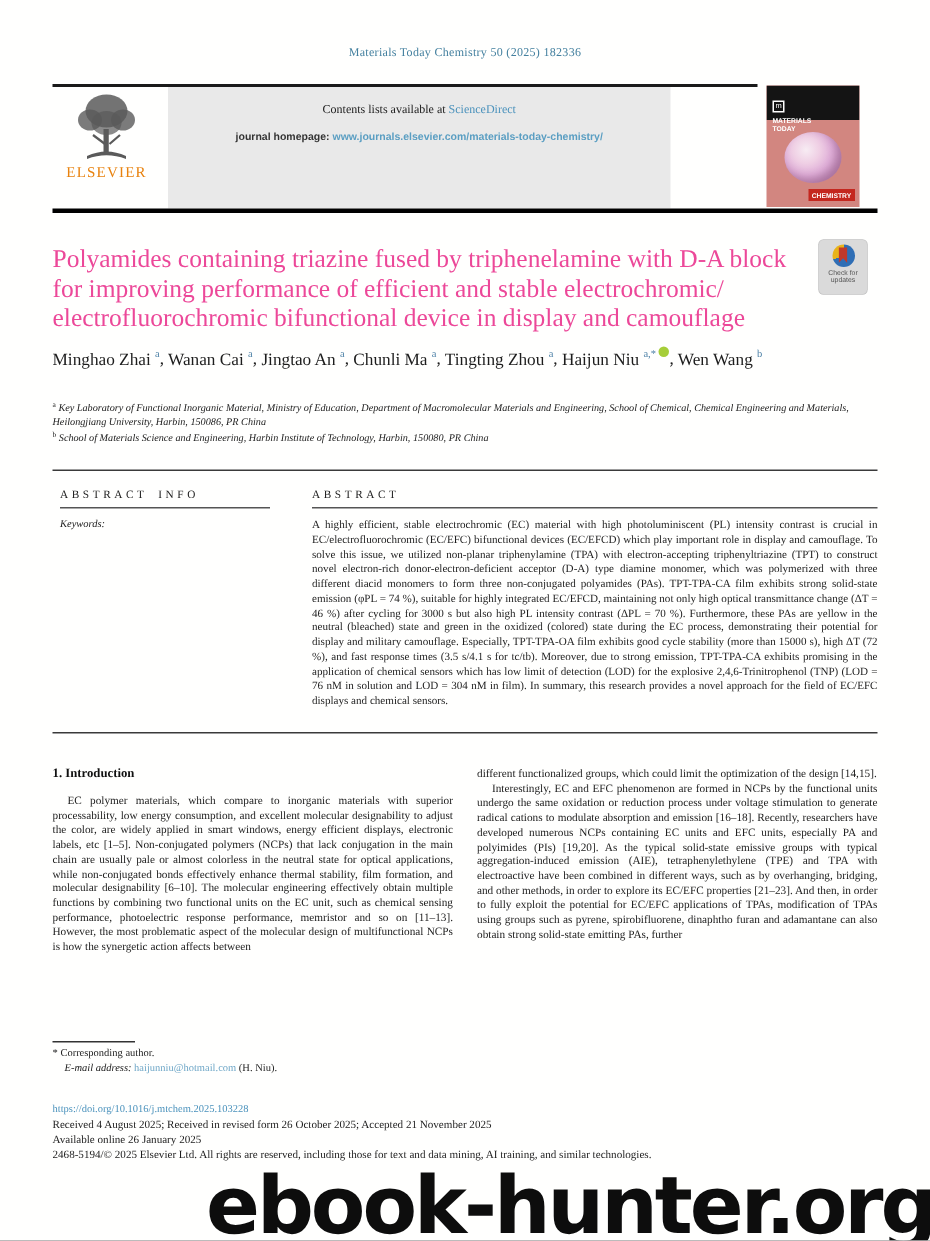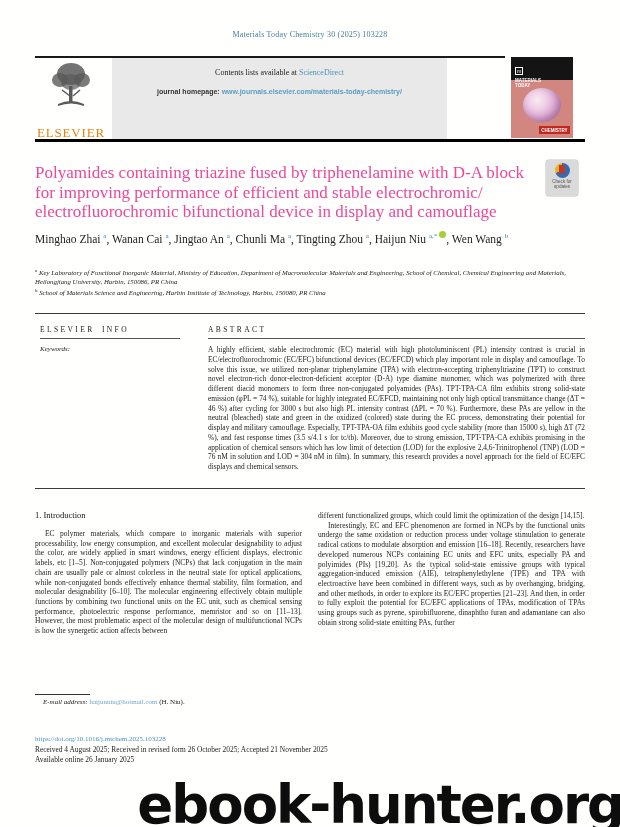--- a/index.html
+++ b/index.html
@@ -5,21 +5,21 @@
   html,body{margin:0;padding:0;background:#888;}
   .page{position:relative;width:620px;height:827px;margin:0 auto;background:#fffffe;
         font-family:"Liberation Serif","DejaVu Serif",serif;color:#1c1c1c;overflow:hidden;}
   .rule{position:absolute;background:#1a1a1a;}
   .citation{position:absolute;top:30px;left:0;width:100%;text-align:center;
             font-size:8px;color:#44809f;letter-spacing:.2px;}
   
   .rule-header-top{left:35px;top:56px;width:470px;height:1.5px;}
   .elsevier{position:absolute;left:34px;top:60px;width:74px;text-align:center;cursor:pointer;}
   .elsevier svg{display:block;margin:0 auto;}
-  .elsevier-word{font-size:13px;color:#e8820e;letter-spacing:.8px;margin-top:15px;}
+  .elsevier-word{font-size:10px;color:#e8820e;letter-spacing:.8px;margin-top:0;}
   .graybox{position:absolute;left:112px;top:57.5px;width:335px;height:81px;background:#e9e9e9;text-align:center;}
   .contents-line{margin-top:10px;font-size:8px;color:#222;}
   .contents-line a{color:#4b92bc;text-decoration:none;}
   .jtitle{font-size:15.5px;margin-top:7px;color:#111;letter-spacing:.2px;}
   .homepage{margin-top:11px;font-size:7px;font-family:"Liberation Sans",sans-serif;font-weight:600;color:#333;}
   .homepage a{color:#5a9ec2;text-decoration:none;font-weight:600;}
   .cover{position:absolute;left:511px;top:57px;width:62px;height:81px;background:#d28680;overflow:hidden;cursor:pointer;}
   .cover-top{height:23px;background:#141414;color:#fff;padding:2px 0 0 4px;box-sizing:border-box;}
   .cover-m{display:inline-block;border:0.5px solid #fff;font-size:5px;line-height:6px;padding:0 1px;font-family:"Liberation Sans",sans-serif;}
   .cover-brand{font-family:"Liberation Sans",sans-serif;font-weight:bold;font-size:4.5px;line-height:5px;width:34px;margin-top:1px;}
@@ -51,21 +51,21 @@
   
   .info-col{position:absolute;left:40px;top:325px;width:140px;}
   .abs-col{position:absolute;left:208px;top:325px;width:377px;}
   .sec-head{font-size:7.5px;letter-spacing:2.4px;word-spacing:3px;color:#222;}
   .sec-underline{border:0;border-top:0.8px solid #555;margin:4px 0 0 0;}
   .kw-label{font-style:italic;font-size:7px;margin-top:6px;}
   .kw-item{font-size:7px;line-height:9.3px;}
   .abs-text{margin-top:6px;font-size:7.4px;line-height:9.75px;text-align:justify;color:#1d1d1d;}
   .rule-abs-bottom{left:35px;top:488px;width:550px;height:1px;background:#3a3a3a;}
   
-  .intro-heading{position:absolute;left:35px;top:510px;font-size:8.5px;font-weight:normal;color:#111;}
+  .intro-heading{position:absolute;left:35px;top:510px;font-size:8.5px;font-weight:bold;color:#111;}
   .col{position:absolute;width:267px;font-size:7.5px;line-height:9.7px;text-align:justify;color:#1d1d1d;}
   .col p{margin:0;}
   .col-left{left:35px;top:529px;}
   .col-right{left:318px;top:511px;}
   .indent{text-indent:10px;}
   
   .footnote{position:absolute;left:35px;top:694px;width:280px;font-size:7px;line-height:9.5px;color:#222;}
   .fn-rule{width:55px;border-top:0.8px solid #333;margin-bottom:3px;}
   .footnote .email-line{padding-left:8px;}
   .footnote a{color:#6fa7c7;text-decoration:none;}
@@ -76,21 +76,21 @@
   .issn{top:765px;}
   
   .watermark{position:absolute;right:-3px;bottom:-4px;font-family:"DejaVu Sans",sans-serif;
              font-weight:700;font-size:53px;letter-spacing:-2px;line-height:1;color:#0d0d0d;}
 </style>
 </head>
 <body>
 
 <div class="page">
 
-  <div class="citation">Materials Today Chemistry 30 (2025) 103228</div>
+  <div class="citation">Materials Today Chemistry 50 (2025) 182336</div>
 
   <div class="rule rule-header-top"></div>
 
   <div class="elsevier">
     <svg width="46" height="50" viewBox="0 0 46 50">
       <g fill="#5a5a5a">
         <ellipse cx="23" cy="14" rx="14" ry="11" opacity="0.85"></ellipse>
         <ellipse cx="12" cy="20" rx="8" ry="7" opacity="0.8"></ellipse>
         <ellipse cx="34" cy="20" rx="8" ry="7" opacity="0.8"></ellipse>
         <ellipse cx="23" cy="22" rx="10" ry="8" opacity="0.7"></ellipse>
@@ -135,21 +135,21 @@
   <div class="authors"><span>Minghao Zhai <sup>a</sup></span>, <span>Wanan Cai <sup>a</sup></span>, <span>Jingtao An <sup>a</sup></span>, <span>Chunli Ma <sup>a</sup></span>, <span>Tingting Zhou <sup>a</sup></span>, <span>Haijun Niu <sup>a,*</sup><span class="orcid-icon"></span></span>, <span>Wen Wang <sup>b</sup></span></div>
 
   <div class="affils">
       <div><sup>a</sup><i> Key Laboratory of Functional Inorganic Material, Ministry of Education, Department of Macromolecular Materials and Engineering, School of Chemical, Chemical Engineering and Materials, Heilongjiang University, Harbin, 150086, PR China</i></div>
       <div><sup>b</sup><i> School of Materials Science and Engineering, Harbin Institute of Technology, Harbin, 150080, PR China</i></div>
     </div>
 
   <div class="rule rule-mid"></div>
 
   <div class="info-col">
-    <div class="sec-head">ELSEVIER INFO</div>
+    <div class="sec-head">ABSTRACT INFO</div>
     <hr class="sec-underline">
     <div class="kw-label">Keywords:</div>
   </div>
 
   <div class="abs-col">
     <div class="sec-head">ABSTRACT</div>
     <hr class="sec-underline">
     <div class="abs-text">A highly efficient, stable electrochromic (EC) material with high photoluminiscent (PL) intensity contrast is crucial in EC/electrofluorochromic (EC/EFC) bifunctional devices (EC/EFCD) which play important role in display and camouflage. To solve this issue, we utilized non-planar triphenylamine (TPA) with electron-accepting triphenyltriazine (TPT) to construct novel electron-rich donor-electron-deficient acceptor (D-A) type diamine monomer, which was polymerized with three different diacid monomers to form three non-conjugated polyamides (PAs). TPT-TPA-CA film exhibits strong solid-state emission (φPL = 74 %), suitable for highly integrated EC/EFCD, maintaining not only high optical transmittance change (ΔT = 46 %) after cycling for 3000 s but also high PL intensity contrast (ΔPL = 70 %). Furthermore, these PAs are yellow in the neutral (bleached) state and green in the oxidized (colored) state during the EC process, demonstrating their potential for display and military camouflage. Especially, TPT-TPA-OA film exhibits good cycle stability (more than 15000 s), high ΔT (72 %), and fast response times (3.5 s/4.1 s for tc/tb). Moreover, due to strong emission, TPT-TPA-CA exhibits promising in the application of chemical sensors which has low limit of detection (LOD) for the explosive 2,4,6-Trinitrophenol (TNP) (LOD = 76 nM in solution and LOD = 304 nM in film). In summary, this research provides a novel approach for the field of EC/EFC displays and chemical sensors.</div>
   </div>
 
@@ -161,26 +161,28 @@
     <p class="indent">EC polymer materials, which compare to inorganic materials with superior processability, low energy consumption, and excellent molecular designability to adjust the color, are widely applied in smart windows, energy efficient displays, electronic labels, etc [1–5]. Non-conjugated polymers (NCPs) that lack conjugation in the main chain are usually pale or almost colorless in the neutral state for optical applications, while non-conjugated bonds effectively enhance thermal stability, film formation, and molecular designability [6–10]. The molecular engineering effectively obtain multiple functions by combining two functional units on the EC unit, such as chemical sensing performance, photoelectric response performance, memristor and so on [11–13]. However, the most problematic aspect of the molecular design of multifunctional NCPs is how the synergetic action affects between</p>
   </div>
 
   <div class="col col-right">
     <p>different functionalized groups, which could limit the optimization of the design [14,15].</p>
     <p class="indent">Interestingly, EC and EFC phenomenon are formed in NCPs by the functional units undergo the same oxidation or reduction process under voltage stimulation to generate radical cations to modulate absorption and emission [16–18]. Recently, researchers have developed numerous NCPs containing EC units and EFC units, especially PA and polyimides (PIs) [19,20]. As the typical solid-state emissive groups with typical aggregation-induced emission (AIE), tetraphenylethylene (TPE) and TPA with electroactive have been combined in different ways, such as by overhanging, bridging, and other methods, in order to explore its EC/EFC properties [21–23]. And then, in order to fully exploit the potential for EC/EFC applications of TPAs, modification of TPAs using groups such as pyrene, spirobifluorene, dinaphtho furan and adamantane can also obtain strong solid-state emitting PAs, further</p>
   </div>
 
   <div class="footnote">
     <div class="fn-rule"></div>
+    <div>* Corresponding author.</div>
     <div class="email-line">
       <i>E-mail address:</i>
       <a href="#">haijunniu@hotmail.com</a>
       <span>(H. Niu).</span>
     </div>
   </div>
 
   <a href="#" class="doi">https://doi.org/10.1016/j.mtchem.2025.103228</a>
   <div class="f-line received">Received 4 August 2025; Received in revised form 26 October 2025; Accepted 21 November 2025</div>
   <div class="f-line available">Available online 26 January 2025</div>
+  <div class="f-line issn">2468-5194/© 2025 Elsevier Ltd. All rights are reserved, including those for text and data mining, AI training, and similar technologies.</div>
 
   <div class="watermark">ebook-hunter.org</div>
 
 </div>
 
 </body></html>

